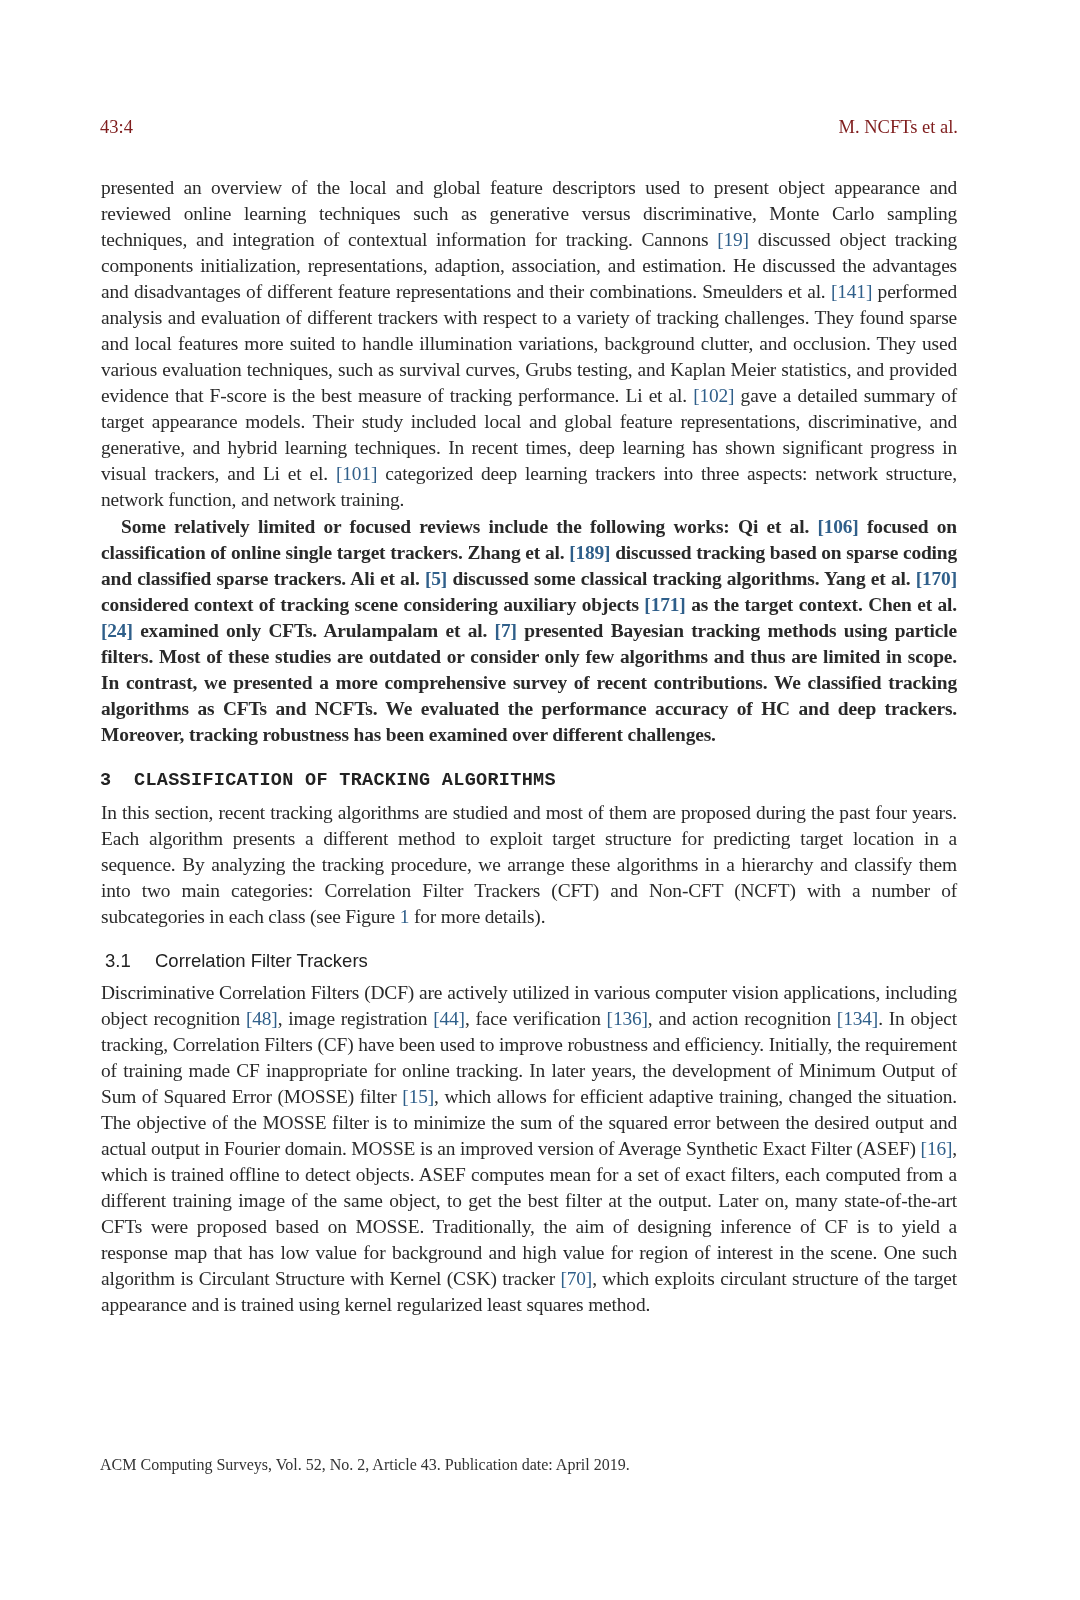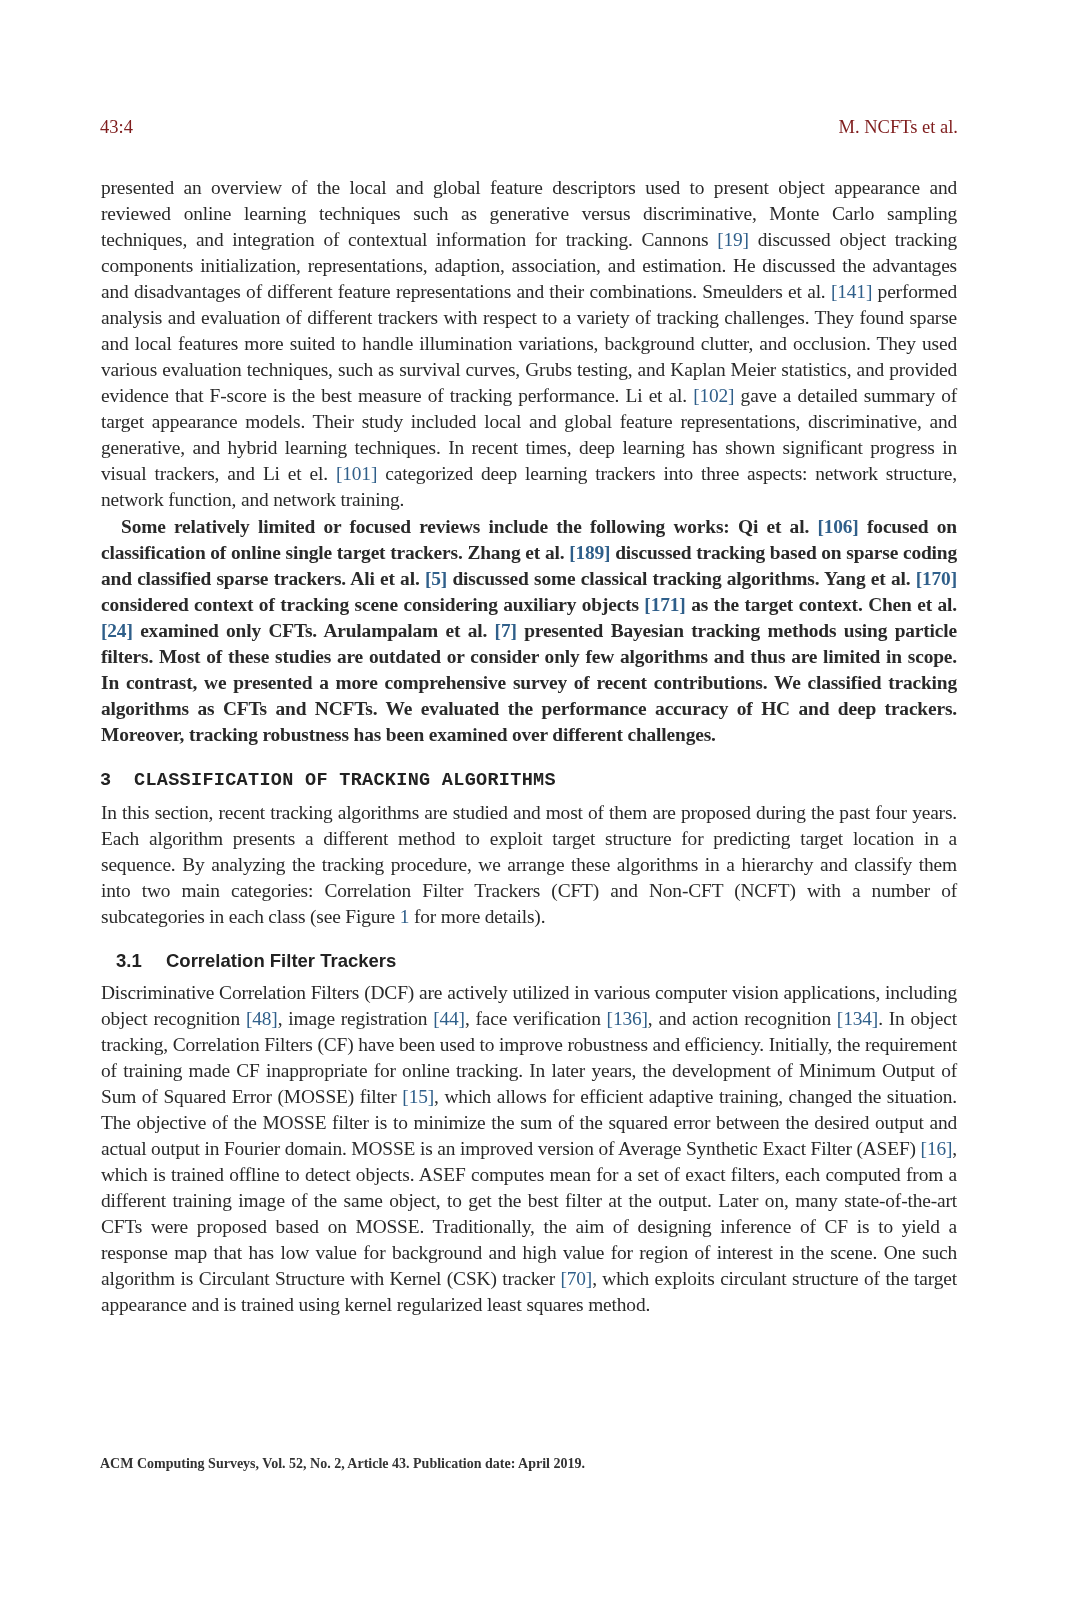--- a/index.html
+++ b/index.html
@@ -23,28 +23,28 @@
     letter-spacing: -0.15px;
   }
   p.indent { text-indent: 20px; font-weight: bold; }
   .cite { color: #2f5f8a; }
   h2 {
     margin: 20px 0 6px 0; font-family: Liberation Mono, monospace;
     font-weight: bold; font-size: 18.5px; letter-spacing: 0.3px; color: #222;
     line-height: 26px;
   }
   h3 {
-    margin: 18px 0 6px 16px; font-family: "Liberation Sans", "DejaVu Sans", sans-serif;
-    font-weight: bold; font-size: 18.5px; color: #222; line-height: 26px;
+    margin: 18px 0 6px 5px; font-family: "Liberation Sans", "DejaVu Sans", sans-serif;
+    font-weight: normal; font-size: 18.5px; color: #222; line-height: 26px;
   }
   h2 .num, h3 .num { display: inline-block; width: 34px; }
   h3 .num { width: 50px; }
   .footer {
     position: absolute; top: 1456px; left: 100px;
-    font-size: 14px; color: #333; font-weight: bold;
+    font-size: 16px; color: #333;
   }
 </style>
 </head>
 <body>
 
 <div class="running-head">
   <span class="left">43:4</span>
   <span class="right">M. NCFTs et al.</span>
 </div>
 

